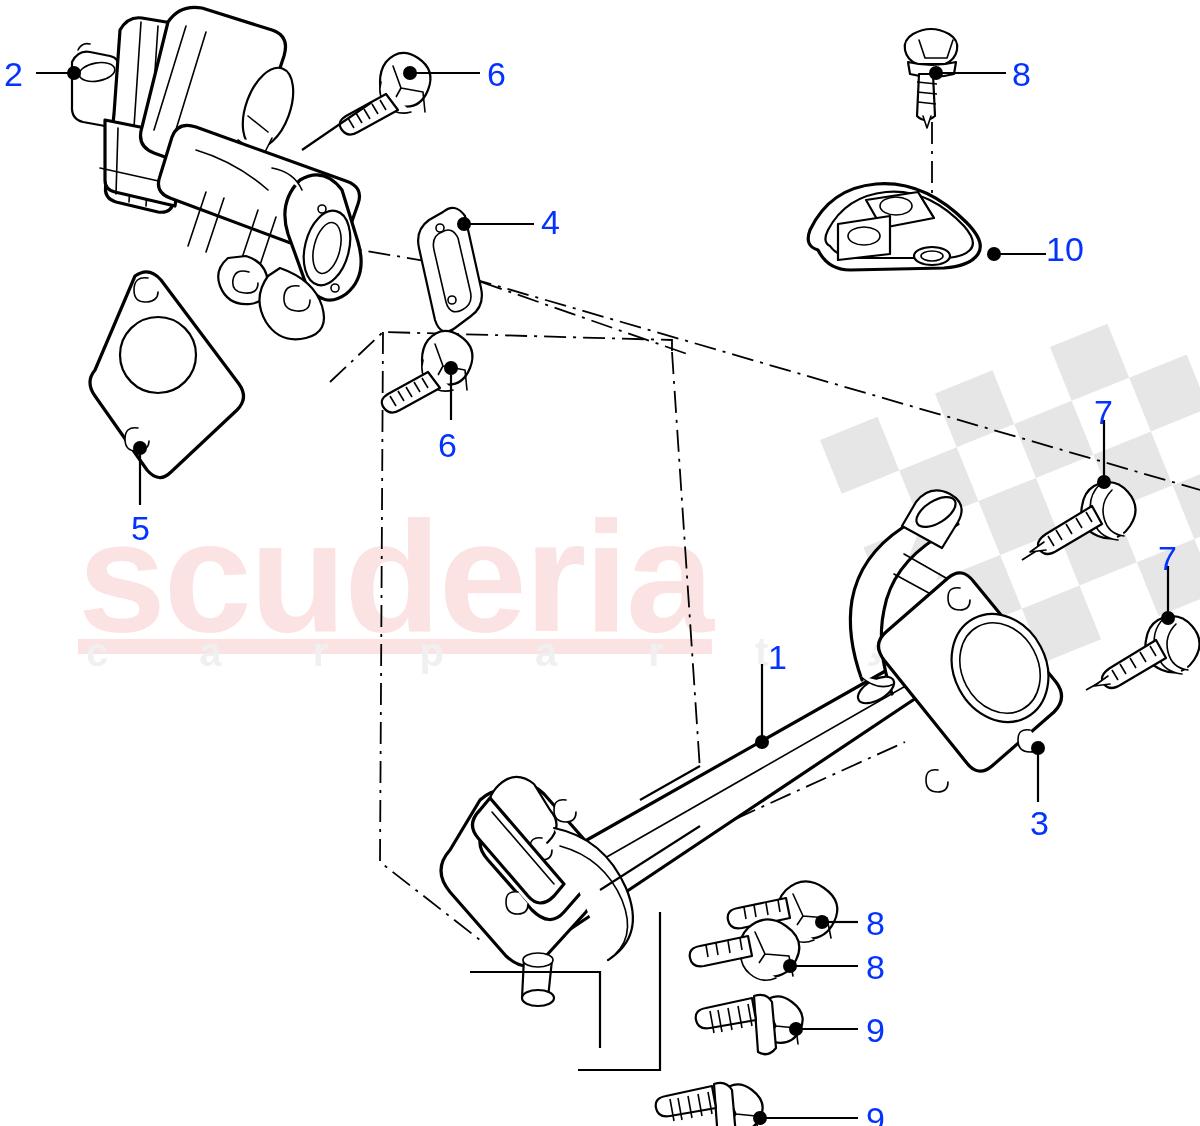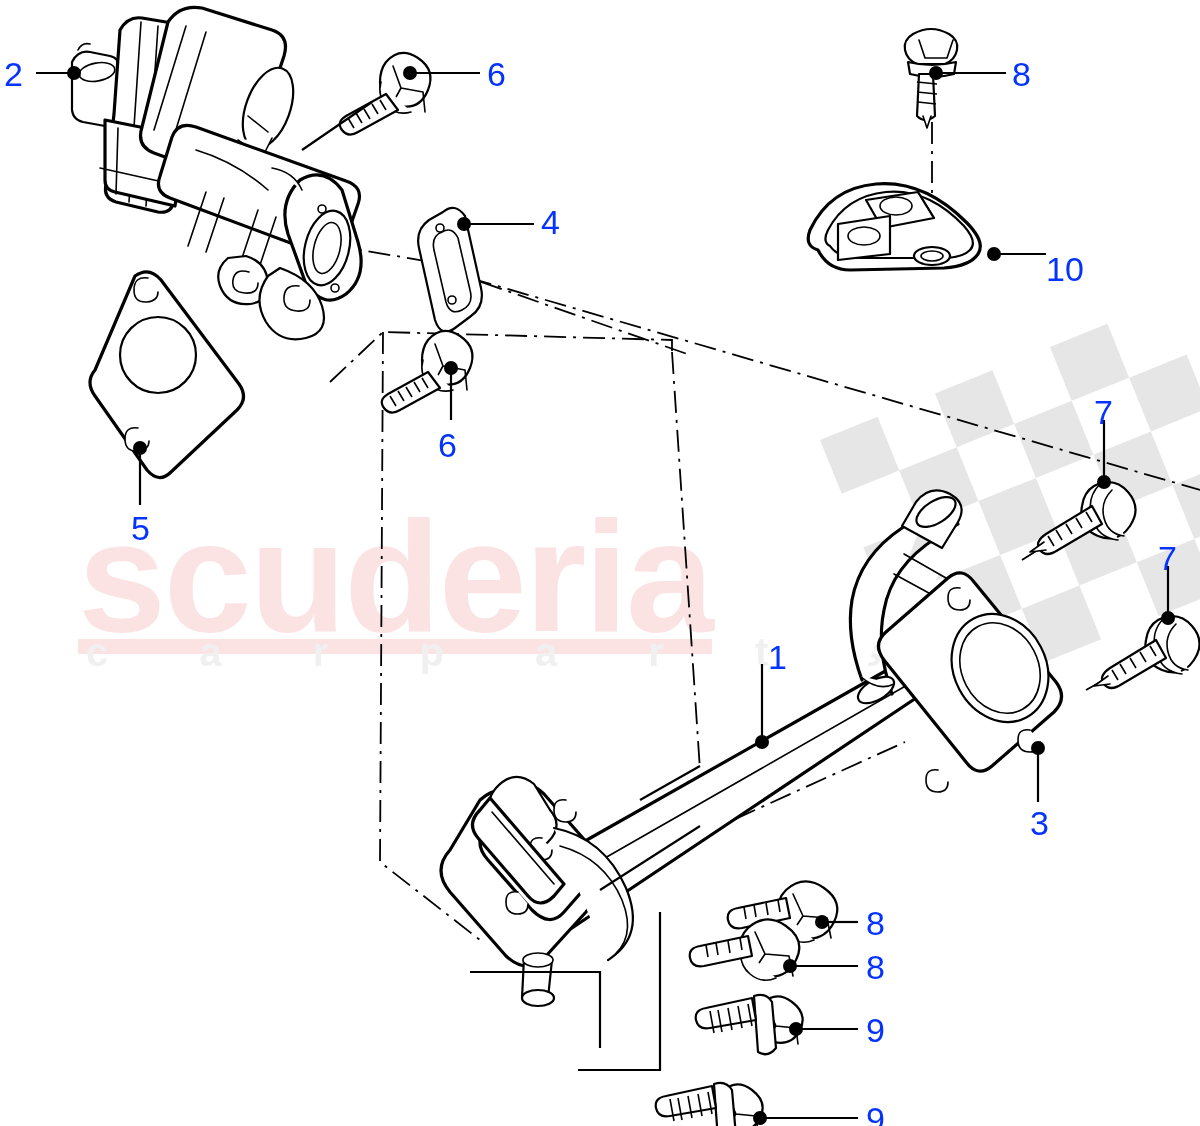--- a/index.html
+++ b/index.html
@@ -363,15 +363,15 @@
   <div class="callout" style="left:131px;top:511px">5</div>
   <div class="callout" style="left:487px;top:57px">6</div>
   <div class="callout" style="left:438px;top:428px">6</div>
   <div class="callout" style="left:1094px;top:395px">7</div>
   <div class="callout" style="left:1158px;top:541px">7</div>
   <div class="callout" style="left:1012px;top:57px">8</div>
   <div class="callout" style="left:866px;top:906px">8</div>
   <div class="callout" style="left:866px;top:950px">8</div>
   <div class="callout" style="left:866px;top:1013px">9</div>
   <div class="callout" style="left:866px;top:1102px">9</div>
-  <div class="callout" style="left:1046px;top:252px">10</div>
+  <div class="callout" style="left:1046px;top:232px">10</div>
 
 </div>
 
 </body></html>

